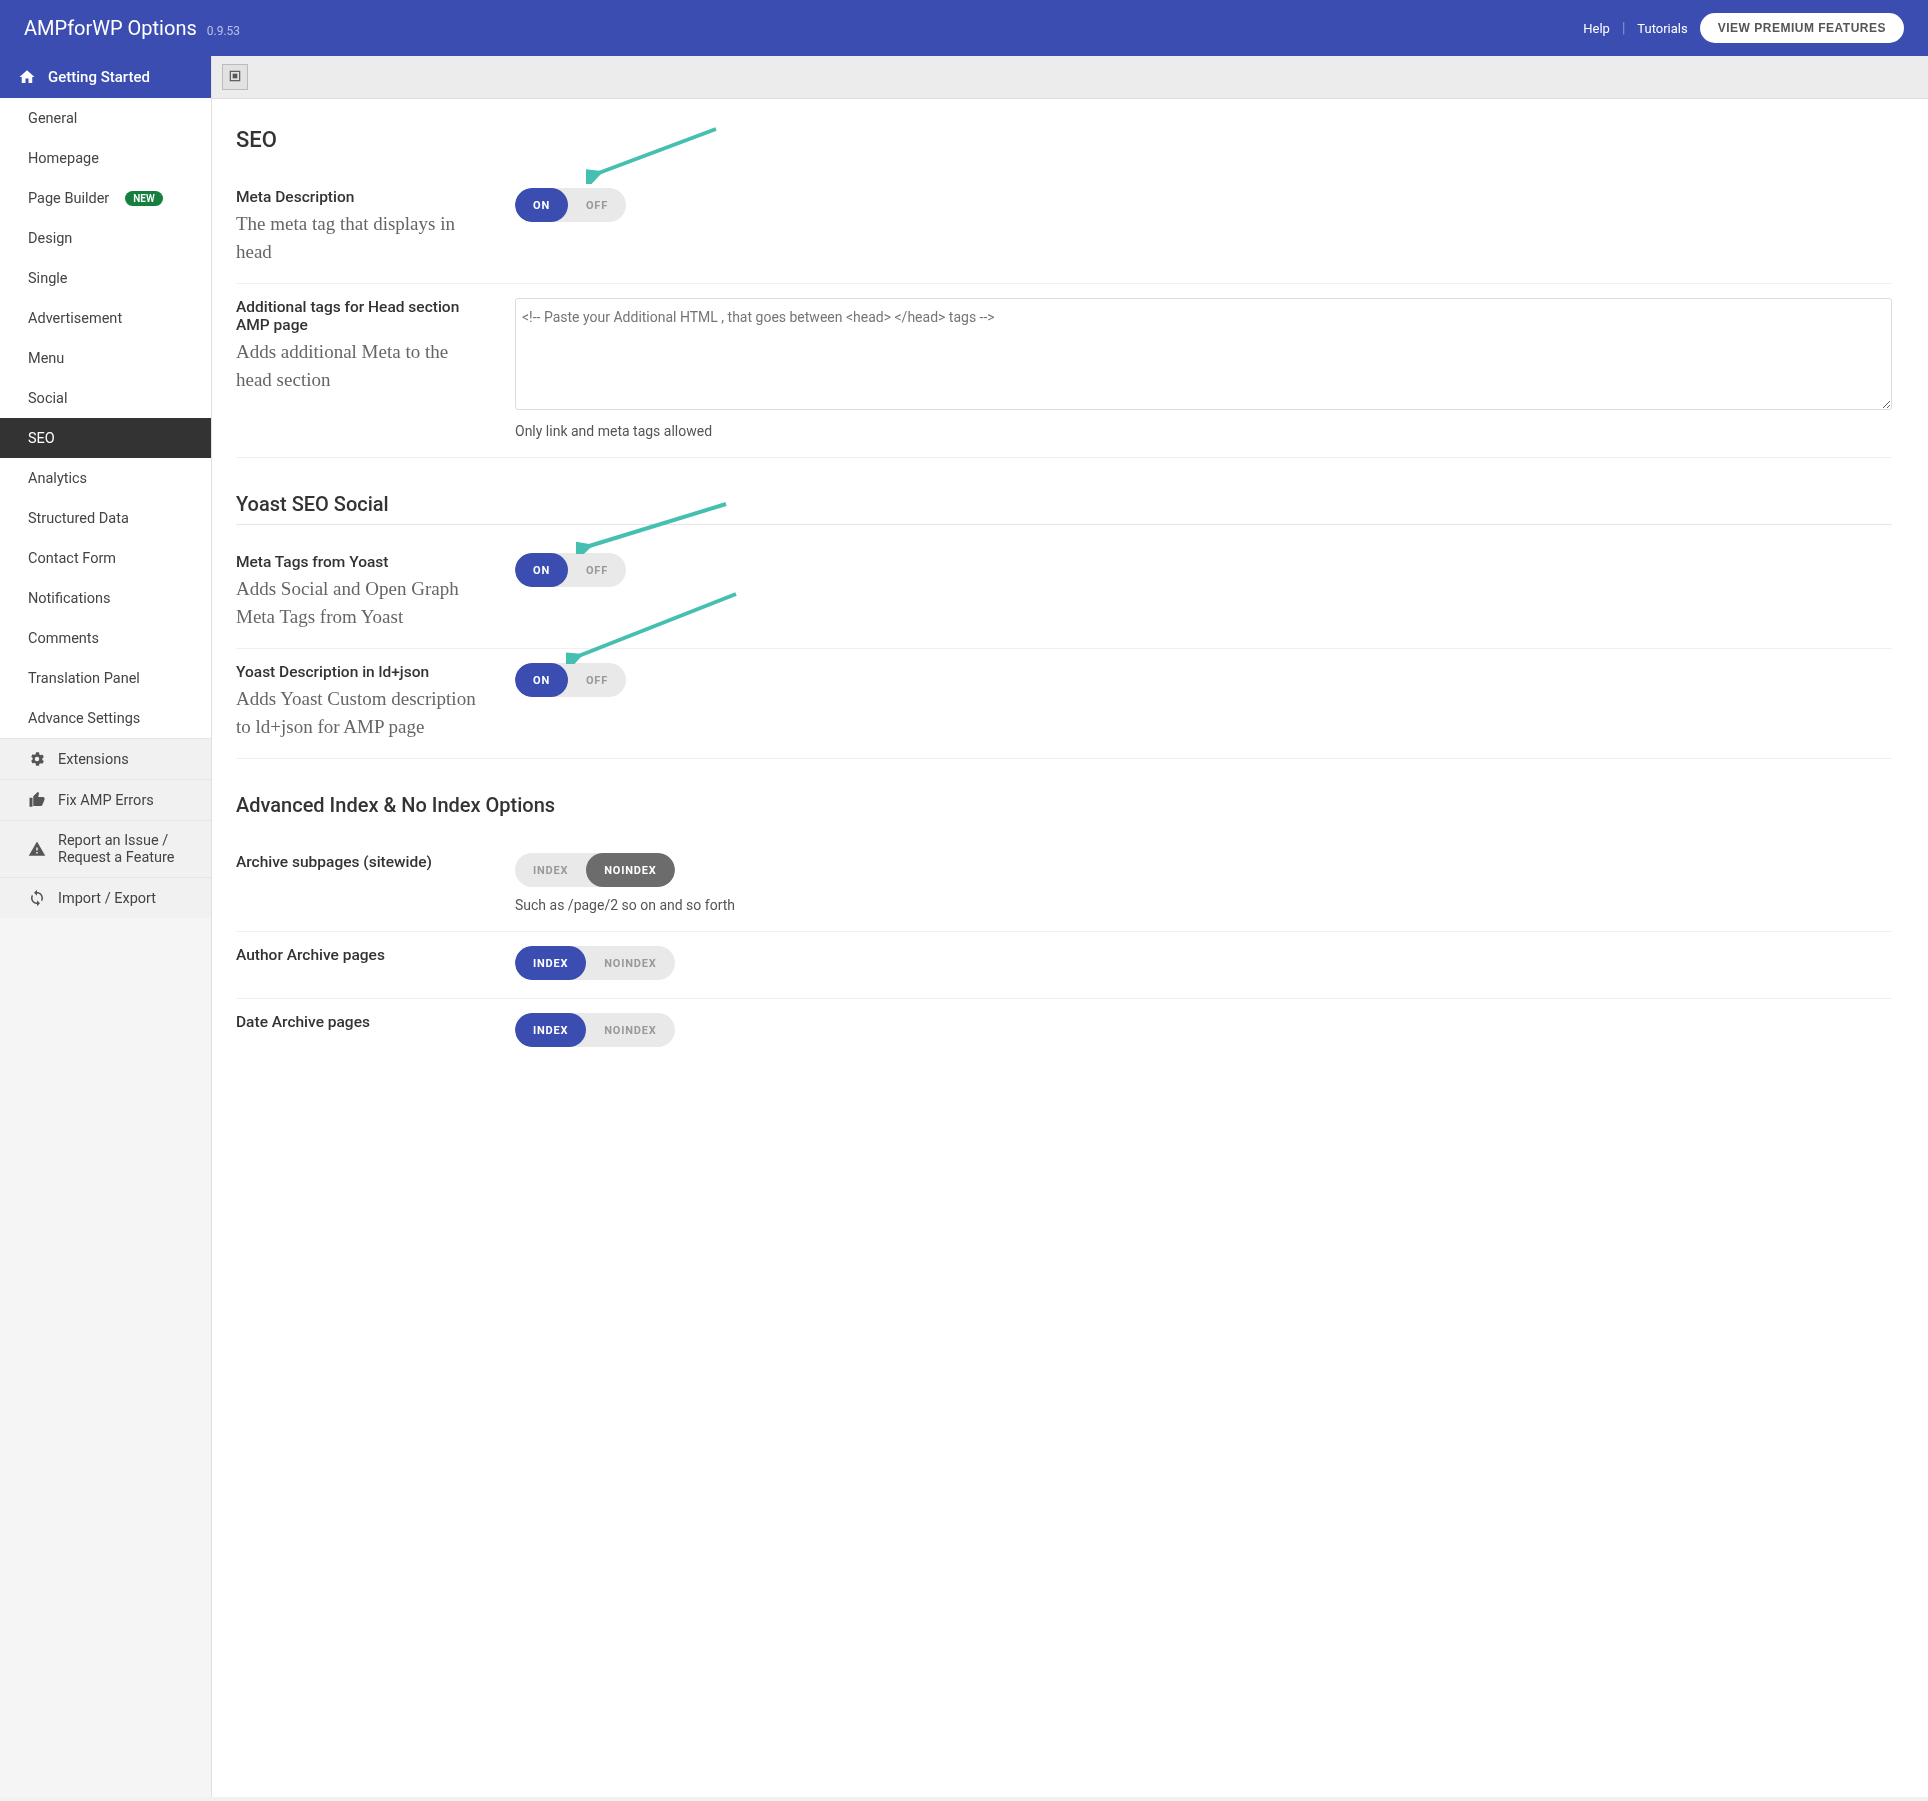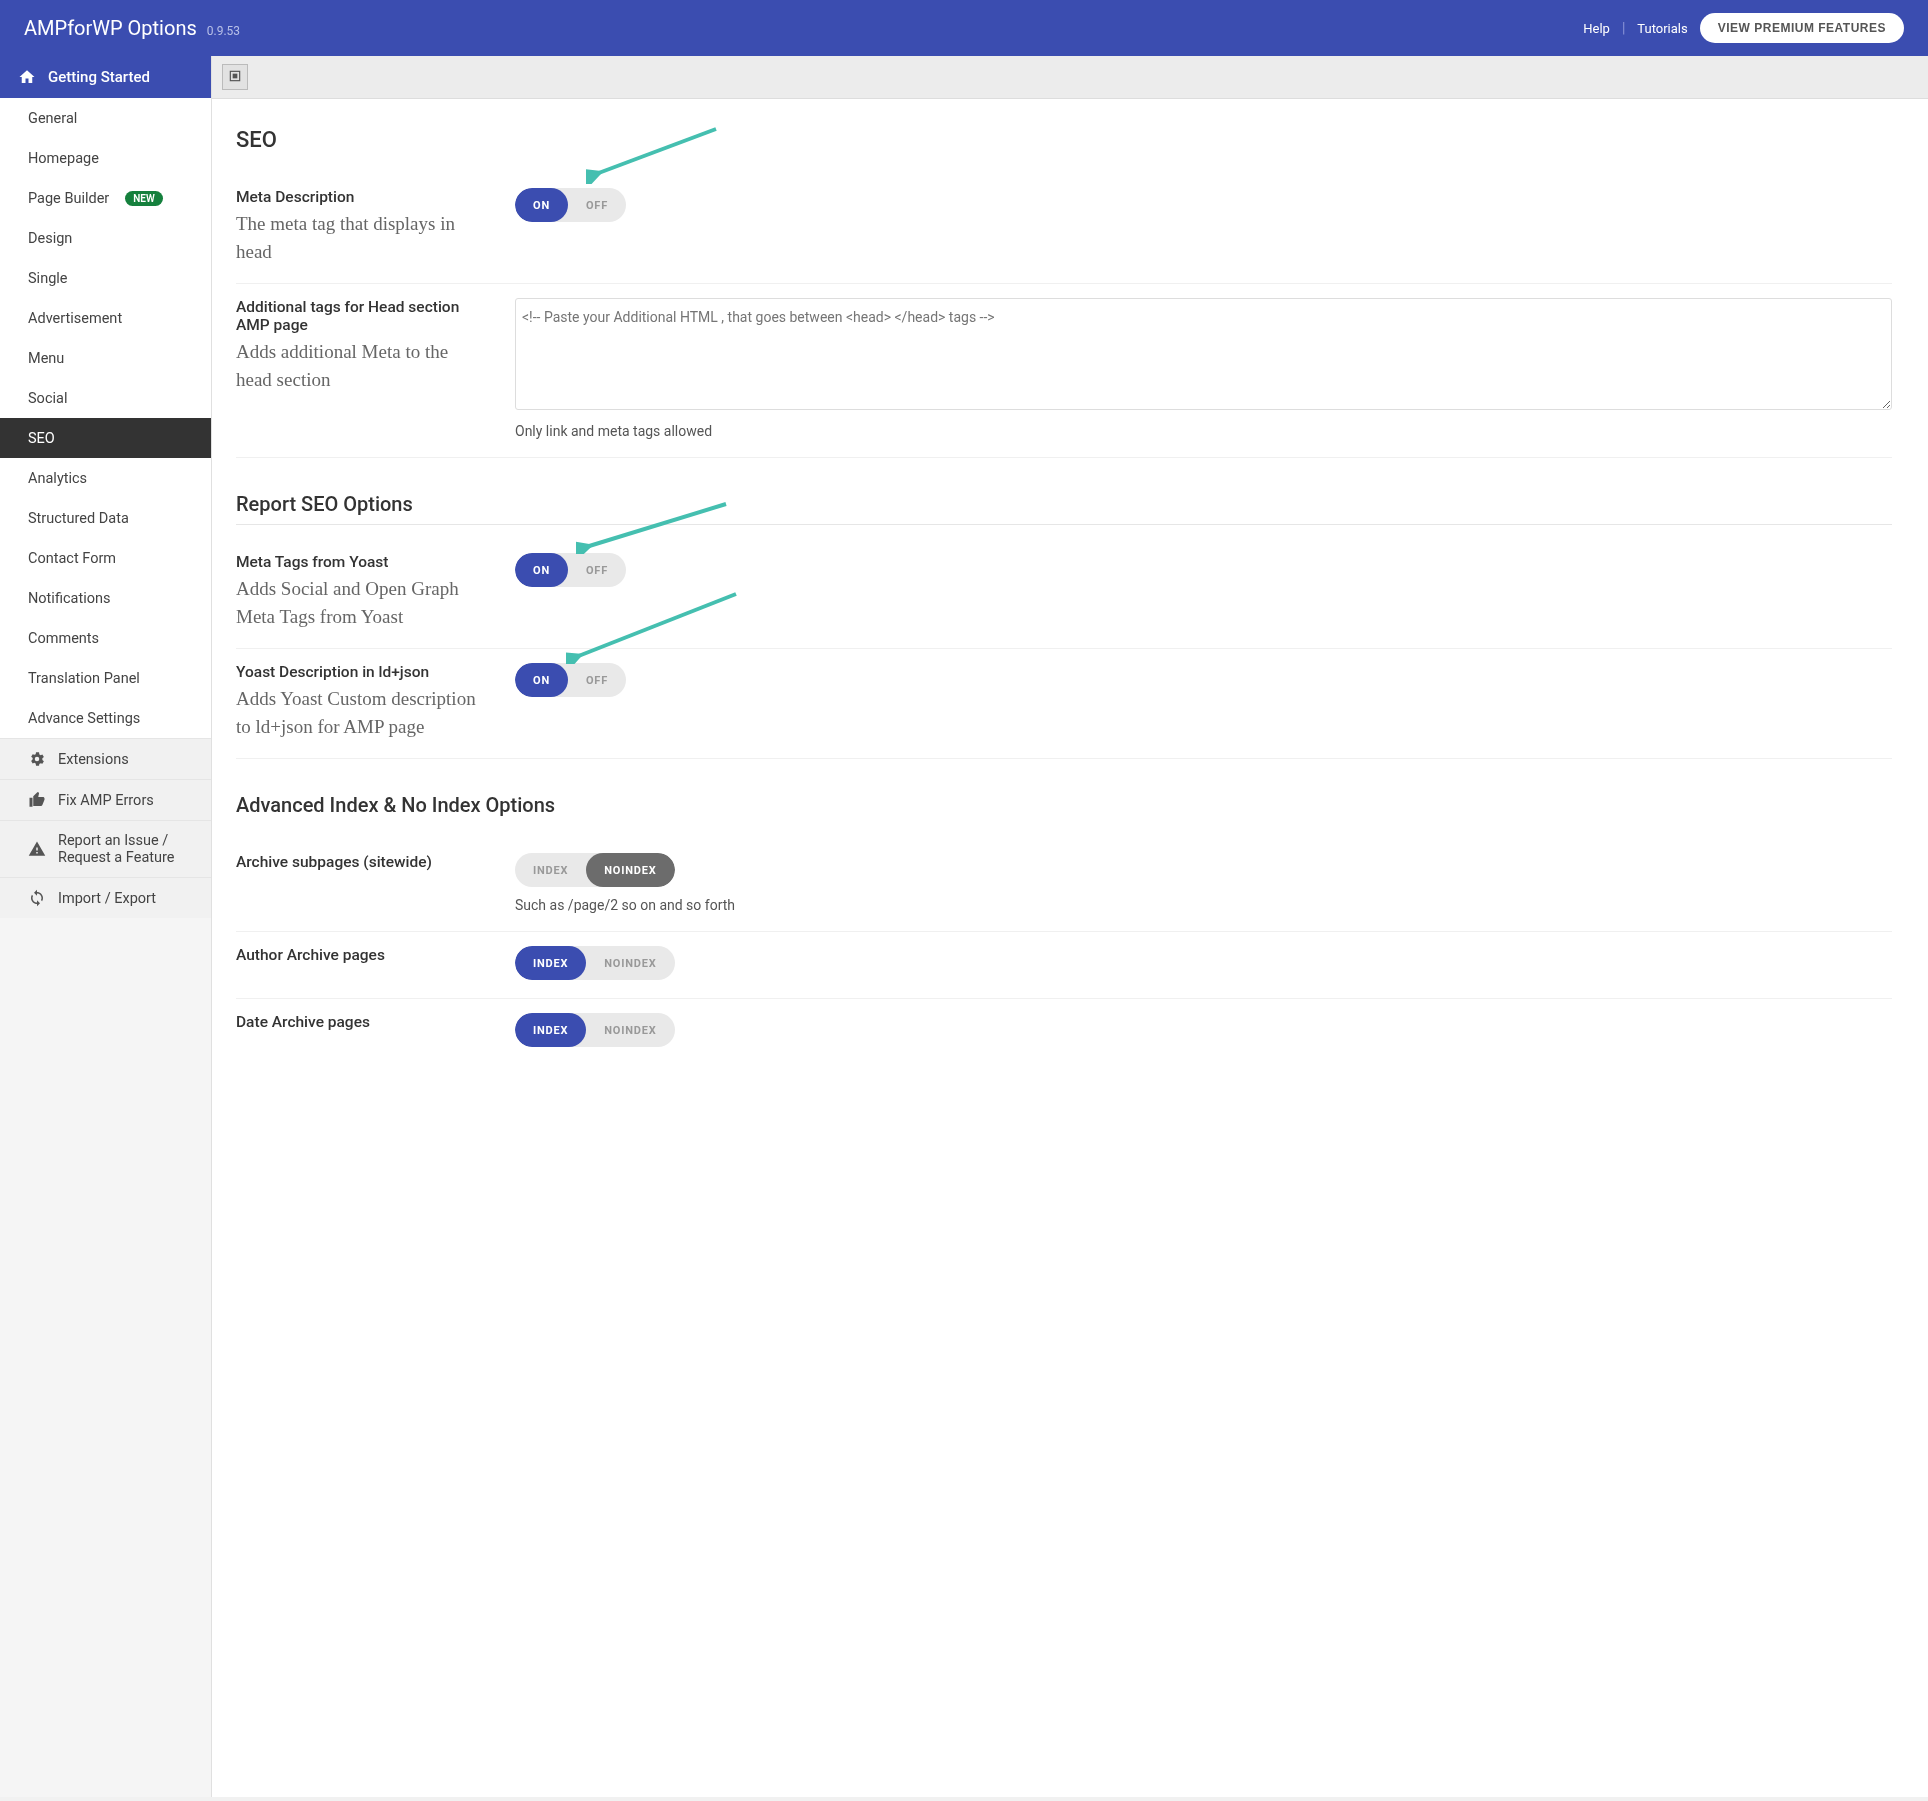--- a/index.html
+++ b/index.html
@@ -267,21 +267,21 @@
         <div class="option-label">
           <h4>Additional tags for Head section AMP page</h4>
           <p>Adds additional Meta to the head section</p>
         </div>
         <div class="option-control">
           <textarea class="head-tags" placeholder="&lt;!-- Paste your Additional HTML , that goes between &lt;head&gt; &lt;/head&gt; tags --&gt;" style=""></textarea>
           <div class="control-hint">Only link and meta tags allowed</div>
         </div>
       </div>
 
-      <h3 class="subsection-title">Report SEO Options</h3>
+      <h3 class="subsection-title">Yoast SEO Social</h3>
 
       <div class="option-row">
         <div class="option-label">
           <h4>Meta Tags from Yoast</h4>
           <p>Adds Social and Open Graph Meta Tags from Yoast</p>
         </div>
         <div class="option-control">
           <div class="toggle">
             <span class="active">ON</span>
             <span>OFF</span>

